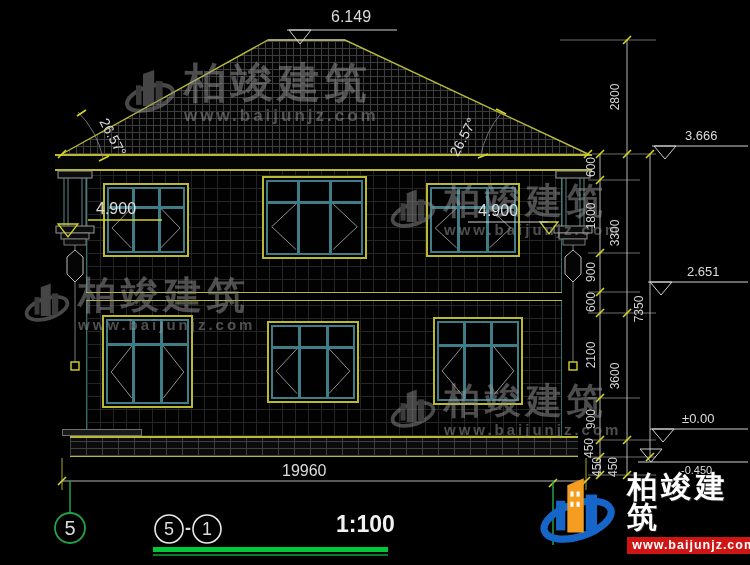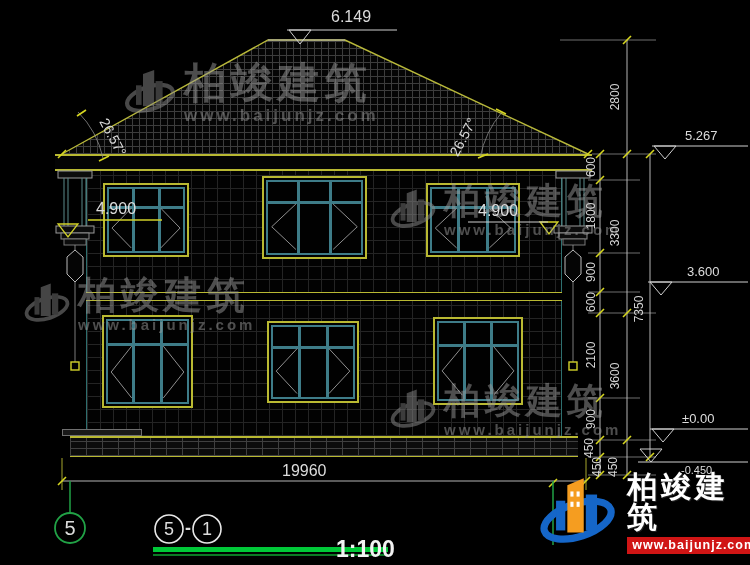--- a/index.html
+++ b/index.html
@@ -270,22 +270,22 @@
       <rect x="20" y="28" width="8" height="28" fill="#777"></rect>
         <rect x="48" y="22" width="10" height="34" fill="#777"></rect>
       </svg>
     <div class="col">
         <div class="wm-brand" style="font-size:36px">柏竣建筑</div>
       <div class="wm-url" style="font-size:15px">www.baijunjz.com</div>
       </div>
   </div>
 
   <div class="lbl" style="left:331px;top:9px;font-size:16px">6.149</div>
-  <div class="lbl" style="left:685px;top:129px;font-size:13px">5.267</div>
-  <div class="lbl" style="left:687px;top:265px;font-size:13px">3.600</div>
+  <div class="lbl" style="left:685px;top:129px;font-size:13px">3.666</div>
+  <div class="lbl" style="left:687px;top:265px;font-size:13px">2.651</div>
   <div class="lbl" style="left:682px;top:412px;font-size:13px">±0.00</div>
   <div class="lbl" style="left:681px;top:465px;font-size:11px">-0.450</div>
   <div class="lbl" style="left:96px;top:201px;font-size:16px">4.900</div>
   <div class="lbl" style="left:478px;top:203px;font-size:16px">4.900</div>
   <div class="lbl" style="left:113px;top:137px;font-size:14px;transform:translate(-50%,-50%) rotate(62deg)">26.57°</div>
   <div class="lbl" style="left:463px;top:137px;font-size:14px;transform:translate(-50%,-50%) rotate(-62deg)">26.57°</div>
 
   <div class="vdim" style="left:591px;top:167px">600</div>
   <div class="vdim" style="left:591px;top:216px">1800</div>
   <div class="vdim" style="left:591px;top:272px">900</div>
@@ -300,21 +300,21 @@
   <div class="vdim" style="left:615px;top:376px">3600</div>
   <div class="vdim" style="left:613px;top:467px">450</div>
   <div class="vdim" style="left:639px;top:309px">7350</div>
   <div class="lbl" style="left:282px;top:463px;font-size:16px">19960</div>
 
   <div class="lbl ctr" style="left:70px;top:528px;font-size:20px">5</div>
 
   <div class="lbl ctr" style="left:169px;top:529px;font-size:18px">5</div>
   <div class="lbl ctr" style="left:188px;top:528px;font-size:18px;font-weight:bold">-</div>
   <div class="lbl ctr" style="left:207px;top:529px;font-size:18px">1</div>
-  <div class="lbl" style="left:336px;top:538px;font-size:23px;font-weight:bold;color:#f2f2f2">1:100</div>
+  <div class="lbl" style="left:336px;top:513px;font-size:23px;font-weight:bold;color:#f2f2f2">1:100</div>
 
   <div class="footer">
     <svg width="84" height="80" viewBox="0 0 80 78">
       <ellipse cx="40" cy="46" rx="34" ry="16" fill="none" stroke="#1566c8" stroke-width="7" transform="rotate(-18 40 46)"></ellipse>
       <polygon points="30,12 46,5 46,58 30,58" fill="#f59d20"></polygon>
       <rect x="19" y="27" width="9" height="29" fill="#1566c8"></rect>
       <rect x="48" y="21" width="11" height="35" fill="#1566c8"></rect>
       <rect x="33" y="18" width="3" height="5" fill="#fff"></rect>
         <rect x="39" y="18" width="3" height="5" fill="#fff"></rect>
       <rect x="33" y="28" width="3" height="5" fill="#fff"></rect>

